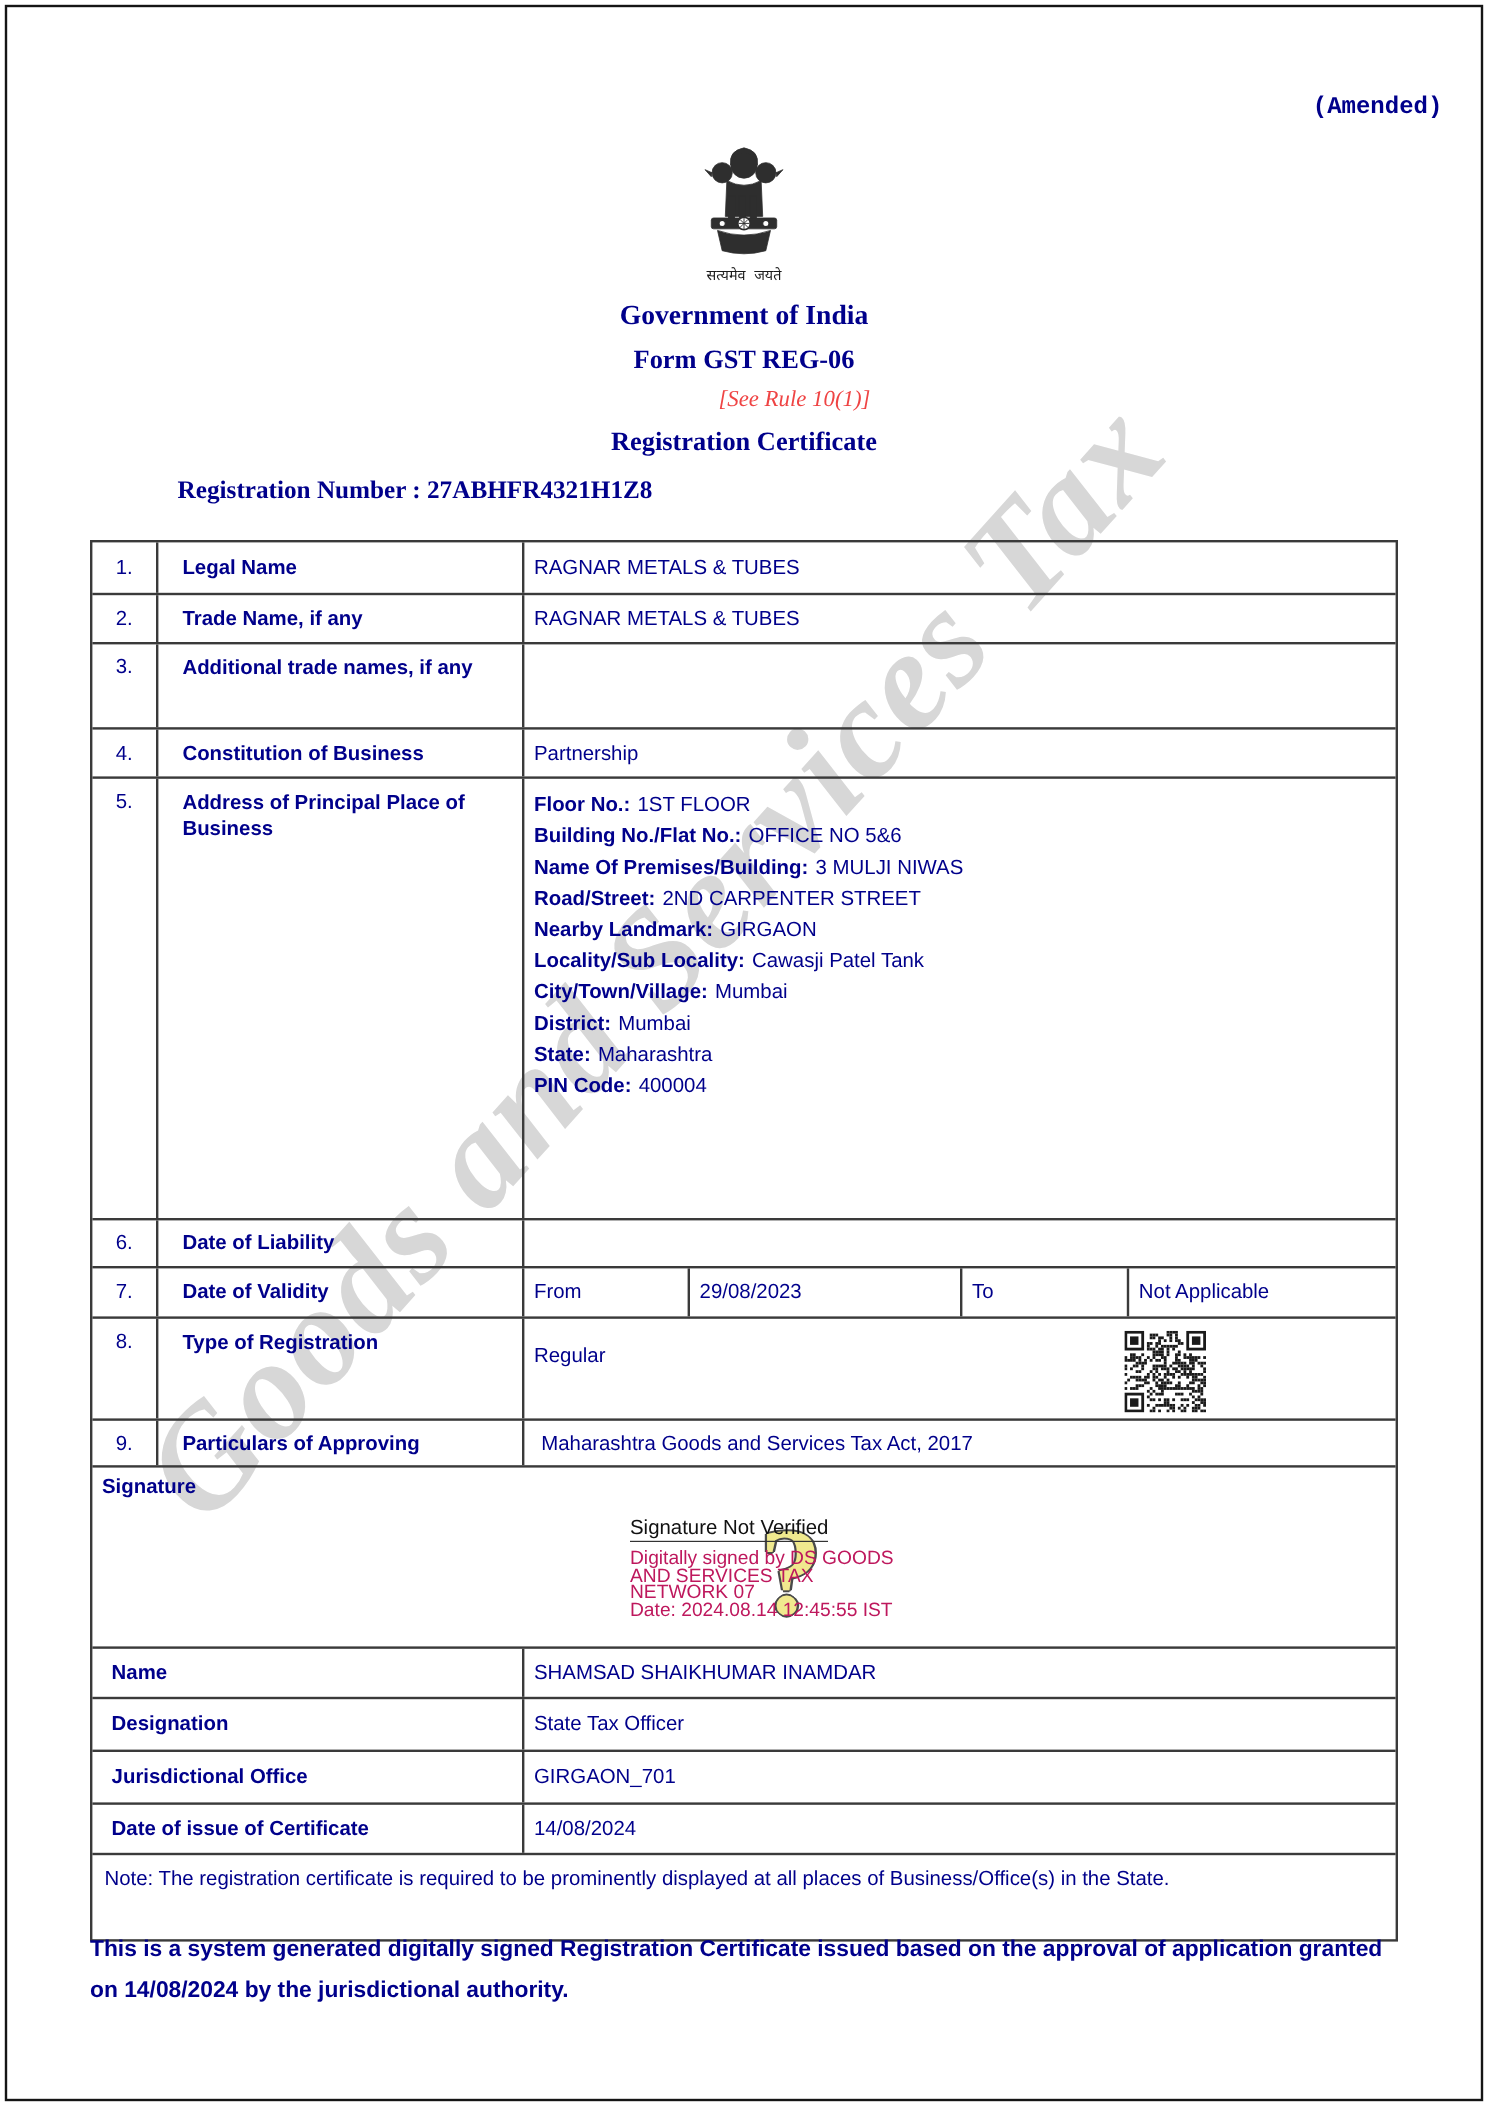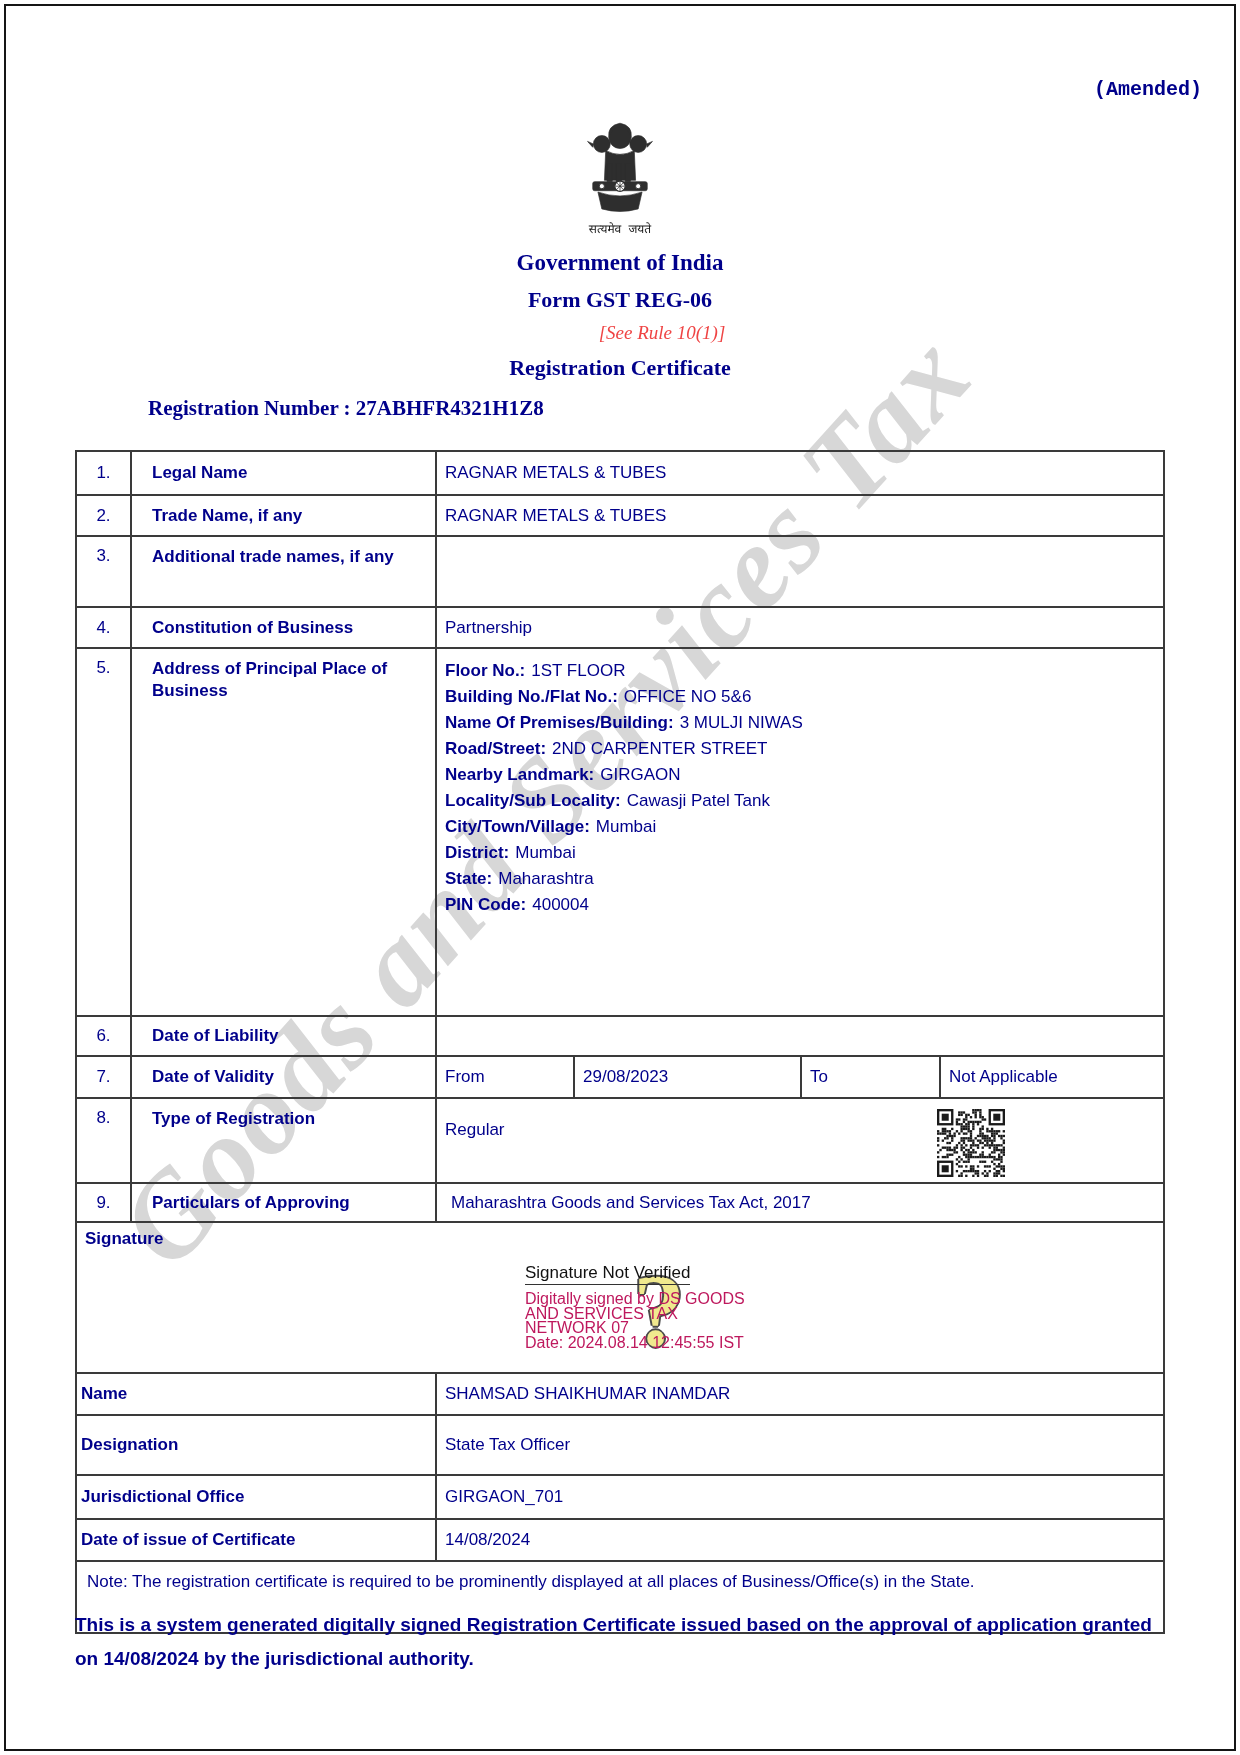--- a/index.html
+++ b/index.html
@@ -51,21 +51,21 @@
   .sig-block{position:absolute;left:448px;top:40px;width:300px;color:#111;
              font-family:"Liberation Sans",sans-serif;}
   .sig-status{position:relative;z-index:2;display:inline-block;font-size:17px;color:#111;
               border-bottom:1.5px solid #333;padding-bottom:1px;margin-bottom:7px;}
   .sig-detail{position:relative;z-index:2;font-size:16px;line-height:14.5px;color:#be185d;}
   .sig-q{position:absolute;left:108px;top:-12px;z-index:1;font-size:104px;font-weight:bold;
          font-family:"Liberation Serif",serif;color:#f0e98e;
          text-shadow:-2px 0 0 #4a4a4a,2px 0 0 #4a4a4a,0 -2px 0 #4a4a4a,0 2px 0 #4a4a4a,
                      -1px -1px 0 #4a4a4a,1px 1px 0 #4a4a4a;}
   .olabel{width:360px;box-sizing:border-box;border-right:2px solid #3a3a3a;font-weight:bold;
-          display:flex;align-items:center;padding-left:4px;}
+          display:flex;align-items:center;padding-left:16px;}
   .ovalue{flex:1;display:flex;align-items:center;padding-left:8px;}
   
   .footer{position:absolute;left:75px;top:1608px;width:1085px;font-weight:bold;color:#00008B;
           font-size:19px;line-height:34px;z-index:1;}
   .qr svg{display:block;}
 </style>
 </head>
 <body>
 
 <div class="page">
@@ -517,21 +517,21 @@
         <div class="sig-detail">AND SERVICES TAX</div>
         <div class="sig-detail">NETWORK 07</div>
         <div class="sig-detail">Date: 2024.08.14 12:45:55 IST</div>
       </div>
     </div>
 
     <div class="trow" style="height:42px">
       <div class="olabel">Name</div>
       <div class="ovalue">SHAMSAD SHAIKHUMAR INAMDAR</div>
     </div>
-    <div class="trow" style="height:60px">
+    <div class="trow" style="height:44px">
       <div class="olabel">Designation</div>
       <div class="ovalue">State Tax Officer</div>
     </div>
     <div class="trow" style="height:44px">
       <div class="olabel">Jurisdictional Office</div>
       <div class="ovalue">GIRGAON_701</div>
     </div>
     <div class="trow" style="height:42px">
       <div class="olabel">Date of issue of Certificate</div>
       <div class="ovalue">14/08/2024</div>

